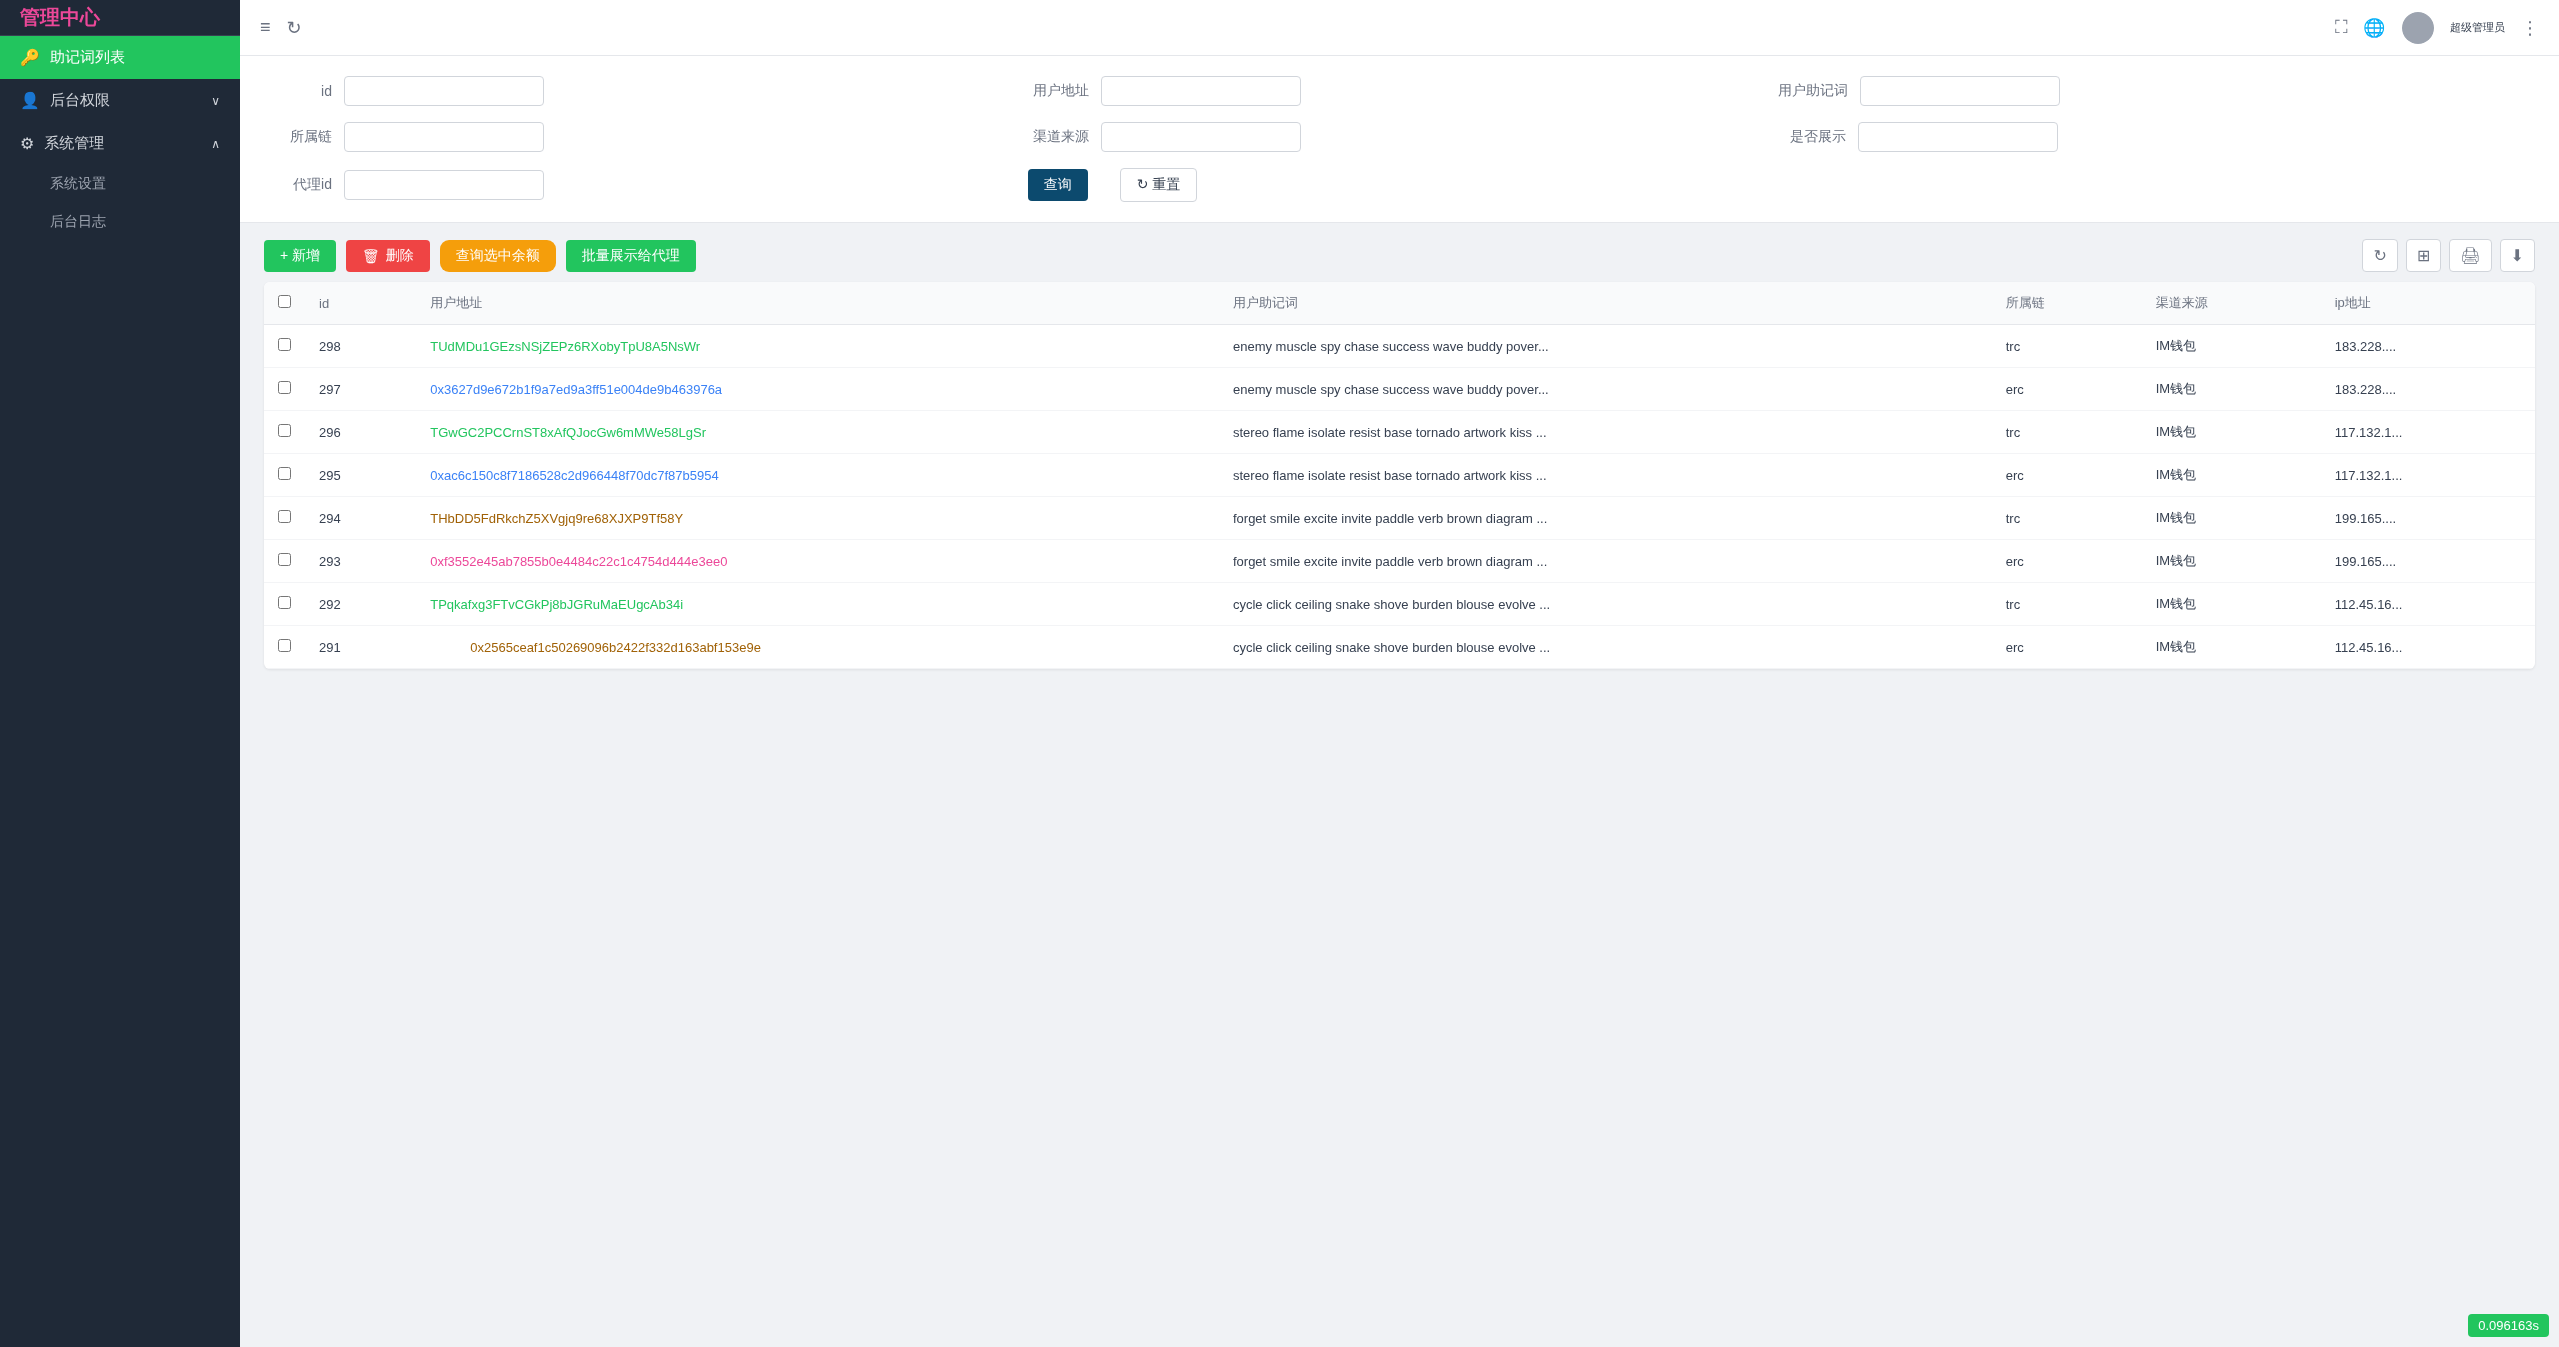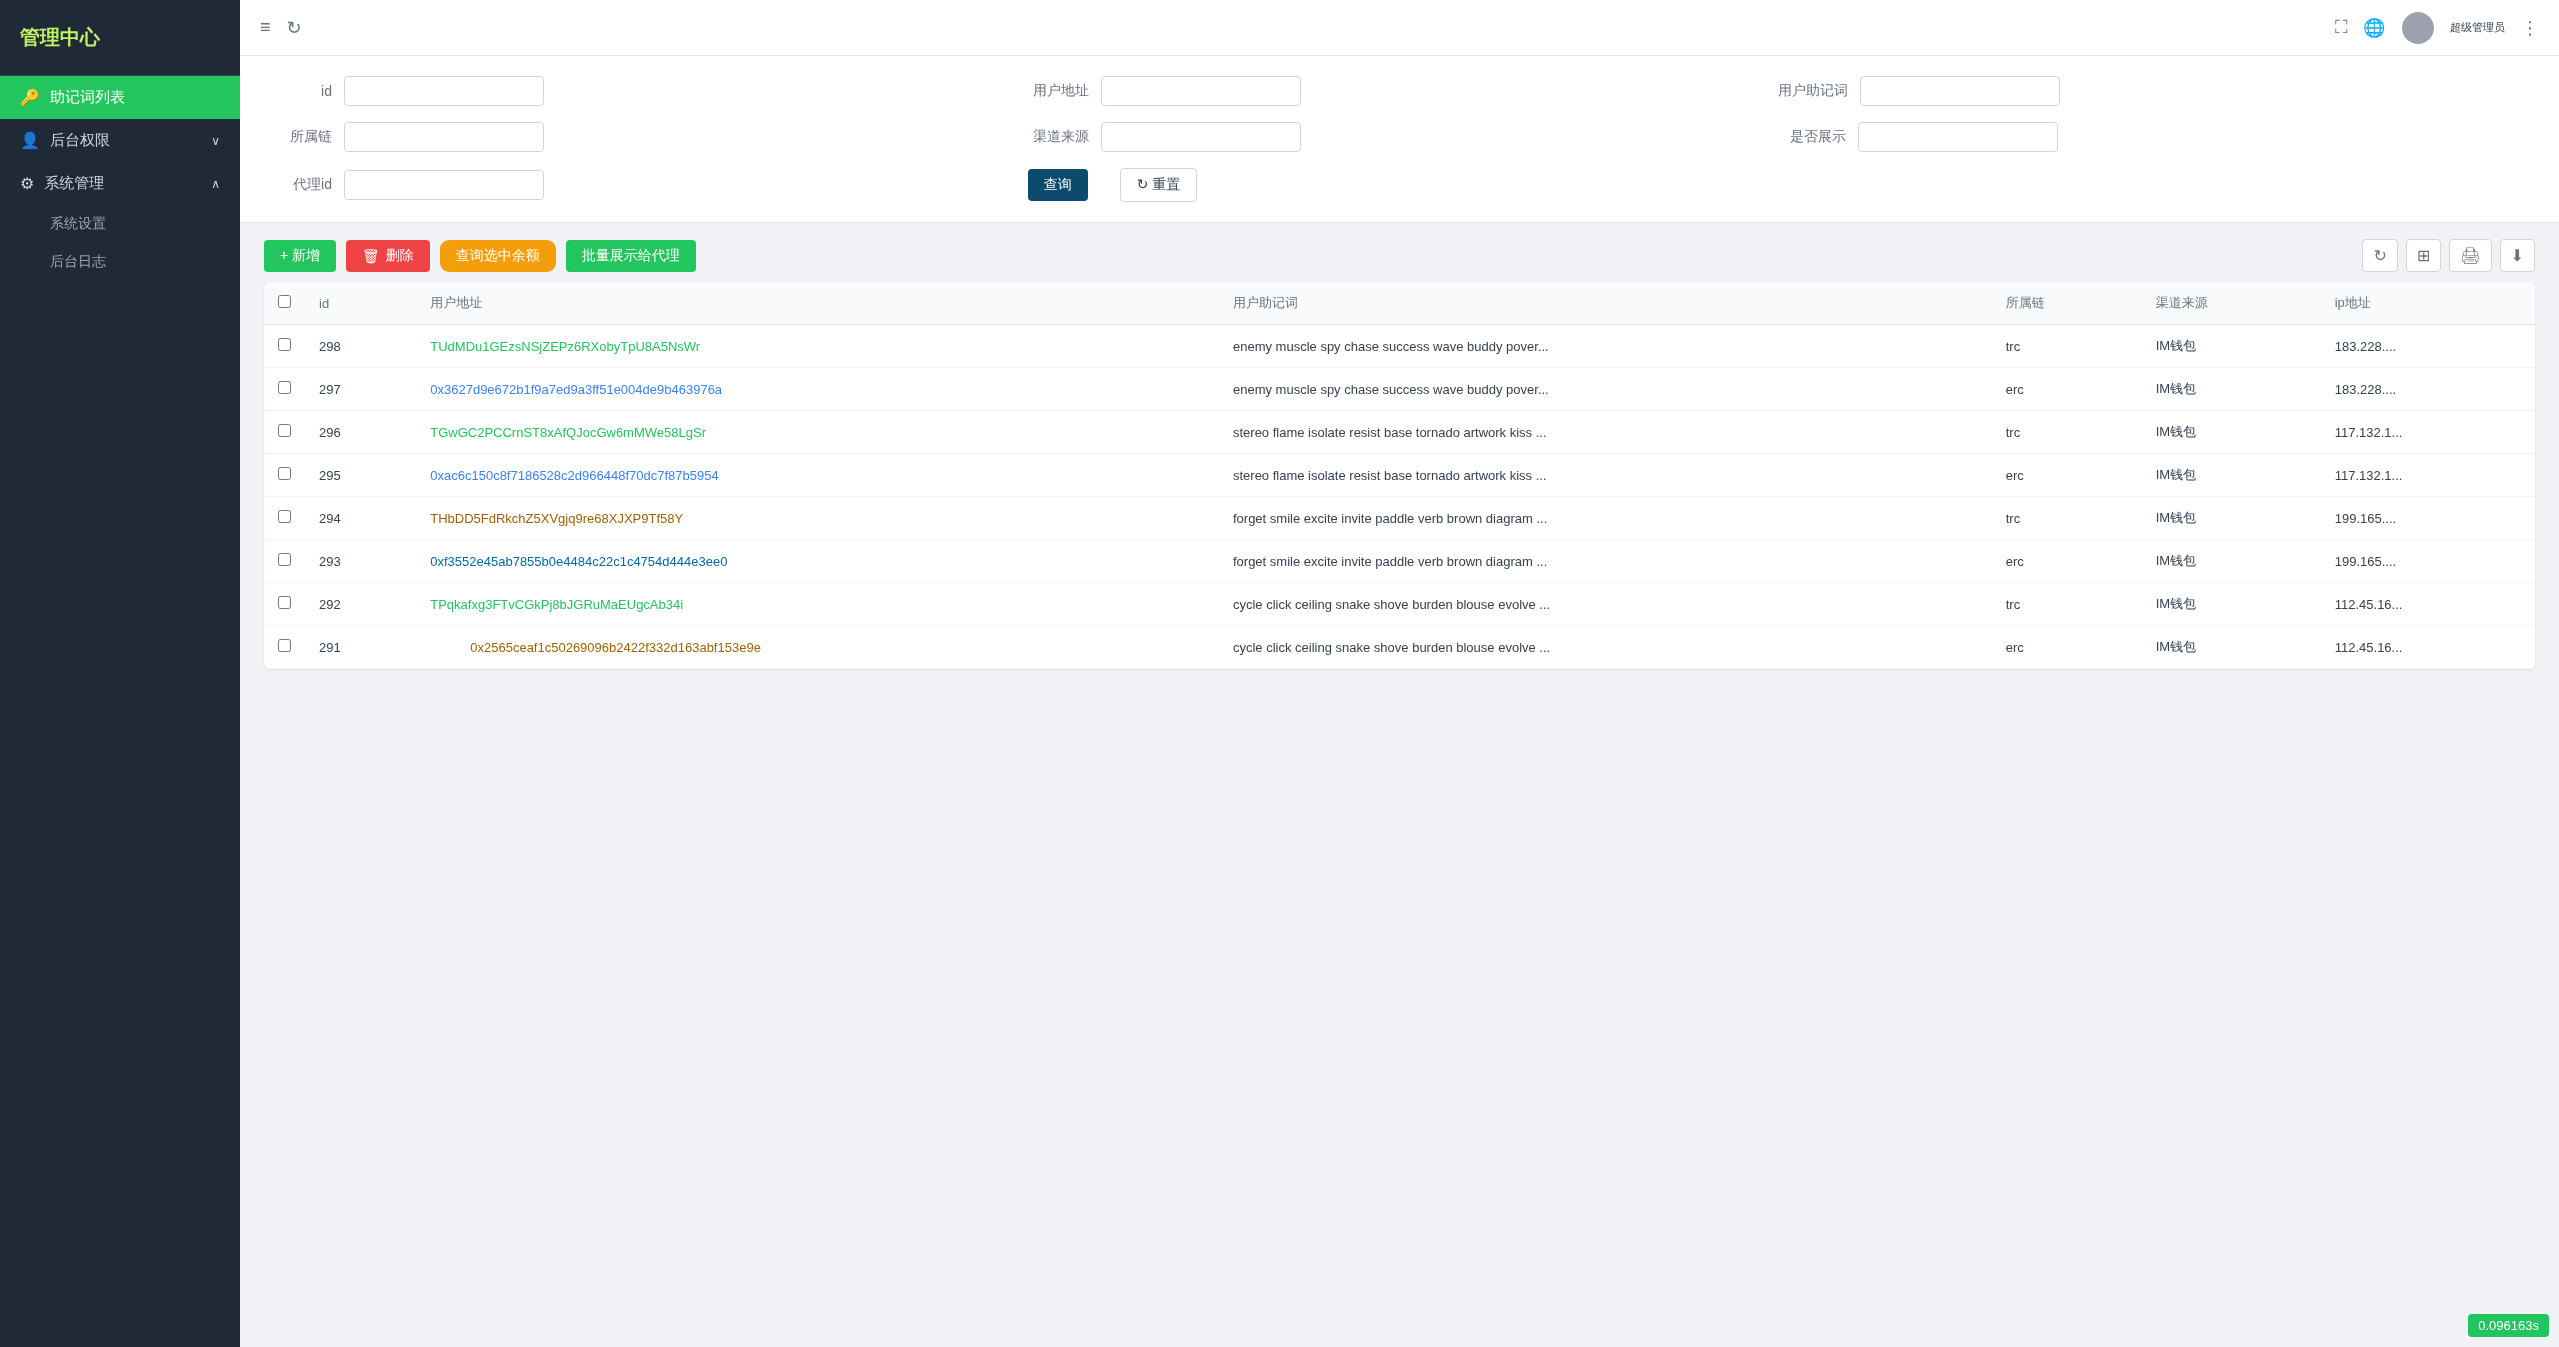--- a/index.html
+++ b/index.html
@@ -1,20 +1,20 @@
 <!DOCTYPE html>
 <html><head>
   <meta charset="utf-8">
   <style>
     * { box-sizing: border-box; margin: 0; padding: 0; }
     body { font-family: -apple-system, BlinkMacSystemFont, 'PingFang SC', 'Microsoft YaHei', sans-serif; font-size: 14px; background: #f0f2f5; display: flex; height: 100vh; overflow: hidden; }
 
     
     .sidebar { width: 240px; background: #1f2937; color: #fff; display: flex; flex-direction: column; flex-shrink: 0; }
-    .sidebar-logo { padding: 24px 20px; font-size: 20px; font-weight: bold; color: #bef264; border-bottom: 1px solid #374151; }
+    .sidebar-logo { padding: 4px 20px; font-size: 20px; font-weight: bold; color: #ec4899; border-bottom: 1px solid #374151; }
     .sidebar-menu { flex: 1; overflow-y: auto; }
     .sidebar-item { display: flex; align-items: center; padding: 12px 20px; cursor: pointer; color: #d1d5db; font-size: 15px; }
     .sidebar-item.active { background: #22c55e; color: #fff; }
     .sidebar-item .icon { margin-right: 10px; font-size: 16px; }
     .sidebar-item .arrow { margin-left: auto; font-size: 12px; }
     .sidebar-sub-item { padding: 10px 20px 10px 50px; cursor: pointer; color: #9ca3af; font-size: 14px; }
 
     
     .main { flex: 1; display: flex; flex-direction: column; overflow: hidden; }
 
@@ -245,21 +245,21 @@
     <td>trc</td>
     <td>IM钱包</td>
     <td>199.165....</td>
   </tr>
           <tr>
     <td class="checkbox-col">
       <input type="checkbox" style="">
     </td>
     <td>293</td>
     <td>
-      <a href="#" class="link-blue" style="color: #0369a1;">0xf3552e45ab7855b0e4484c22c1c4754d444e3ee0</a>
+      <a href="#" class="link-blue" style="color: #ec4899;">0xf3552e45ab7855b0e4484c22c1c4754d444e3ee0</a>
     </td>
     <td>forget smile excite invite paddle verb brown diagram ...</td>
     <td>erc</td>
     <td>IM钱包</td>
     <td>199.165....</td>
   </tr>
           <tr>
     <td class="checkbox-col">
       <input type="checkbox" style="">
     </td>

